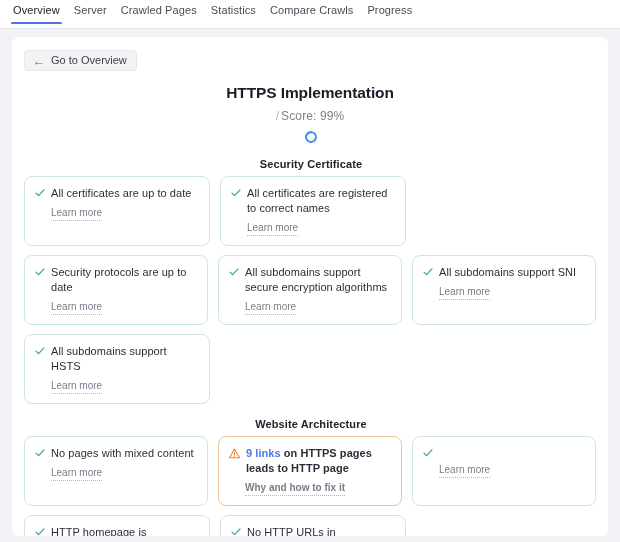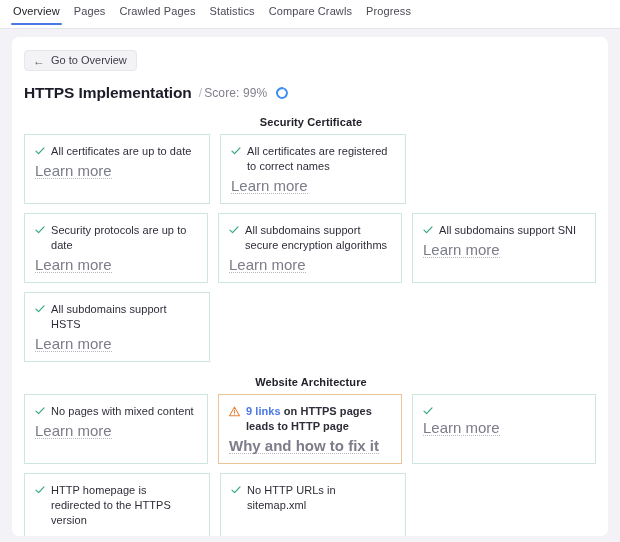--- a/index.html
+++ b/index.html
@@ -10,21 +10,21 @@
     -webkit-font-smoothing: antialiased;
     overflow: hidden;
   }
 
   
   .tabbar {
     height: 29px;
     background: #ffffff;
     border-bottom: 1px solid #e4e4ed;
     display: flex;
-    align-items: center;
+    align-items: flex-start;
     padding: 4px 6px;
     position: relative;
   }
   .tab {
     font-size: 11px;
     color: #4a4a57;
     padding: 0 7px 7px 7px;
     line-height: 12px;
     cursor: pointer;
     white-space: nowrap;
@@ -78,20 +78,21 @@
     line-height: 1;
     transform: translateY(-0.5px);
   }
 
   
   .titlerow {
     display: flex;
     align-items: center;
     margin-top: 13px;
     gap: 7px;
+    flex-direction: column;
   }
   .title {
     font-size: 15.5px;
     font-weight: bold;
     color: #1c1c28;
     letter-spacing: -0.1px;
   }
   .score {
     font-size: 12px;
     color: #81818e;
@@ -113,21 +114,21 @@
     display: flex;
     gap: 10px;
     margin-bottom: 9px;
   }
 
   
   .card {
     width: 186px;
     min-height: 68px;
     border: 1px solid #cfe6da;
-    border-radius: 0;
+    border-radius: 8px;
     background: #fff;
     padding: 9px 10px 9px 10px;
     display: flex;
     flex-direction: column;
   }
   .card.warn { border-color: #e8c49a; font-weight: bold; }
   .card-head {
     display: flex;
     align-items: flex-start;
     gap: 6px;
@@ -142,44 +143,45 @@
     font-size: 11px;
     color: #2d2d39;
     line-height: 15px;
     letter-spacing: 0.005em;
   }
   .card-text .hl {
     color: #4b78e6;
     cursor: pointer;
   }
   .learn {
-    font-size: 15px;
+    font-size: 10px;
     color: #7c7c8a;
     margin-top: 5px;
+    margin-left: 16px;
     align-self: flex-start;
     cursor: pointer;
     border-bottom: 1px dotted #b6b6c0;
     line-height: 13px;
     padding-bottom: 1px;
   }
 
   
   .scrolltrack {
     position: absolute;
     top: 0; right: 2px;
     width: 5px; height: 100%;
     background: transparent;
   }
 </style>
 </head>
 <body>
 
 <div class="tabbar" id="tabbar">
     <div class="tab active">Overview</div>
-    <div class="tab">Pages</div>
+    <div class="tab">Server</div>
     <div class="tab">Crawled Pages</div>
     <div class="tab">Statistics</div>
     <div class="tab">Compare Crawls</div>
     <div class="tab">Progress</div>
   </div>
 
 <div class="page">
   <div class="panel">
 
     <div class="backbtn">

